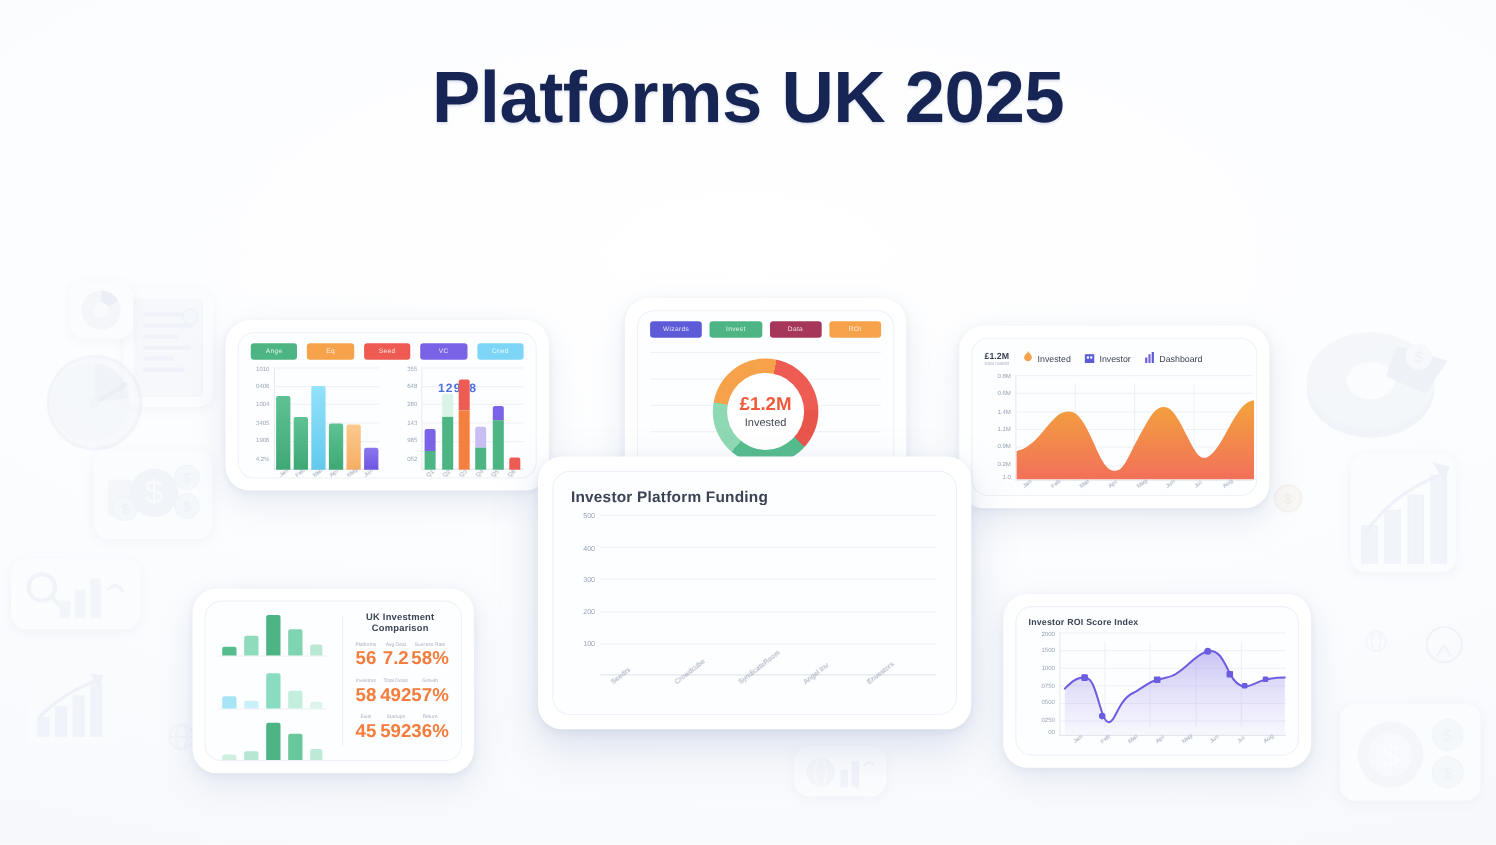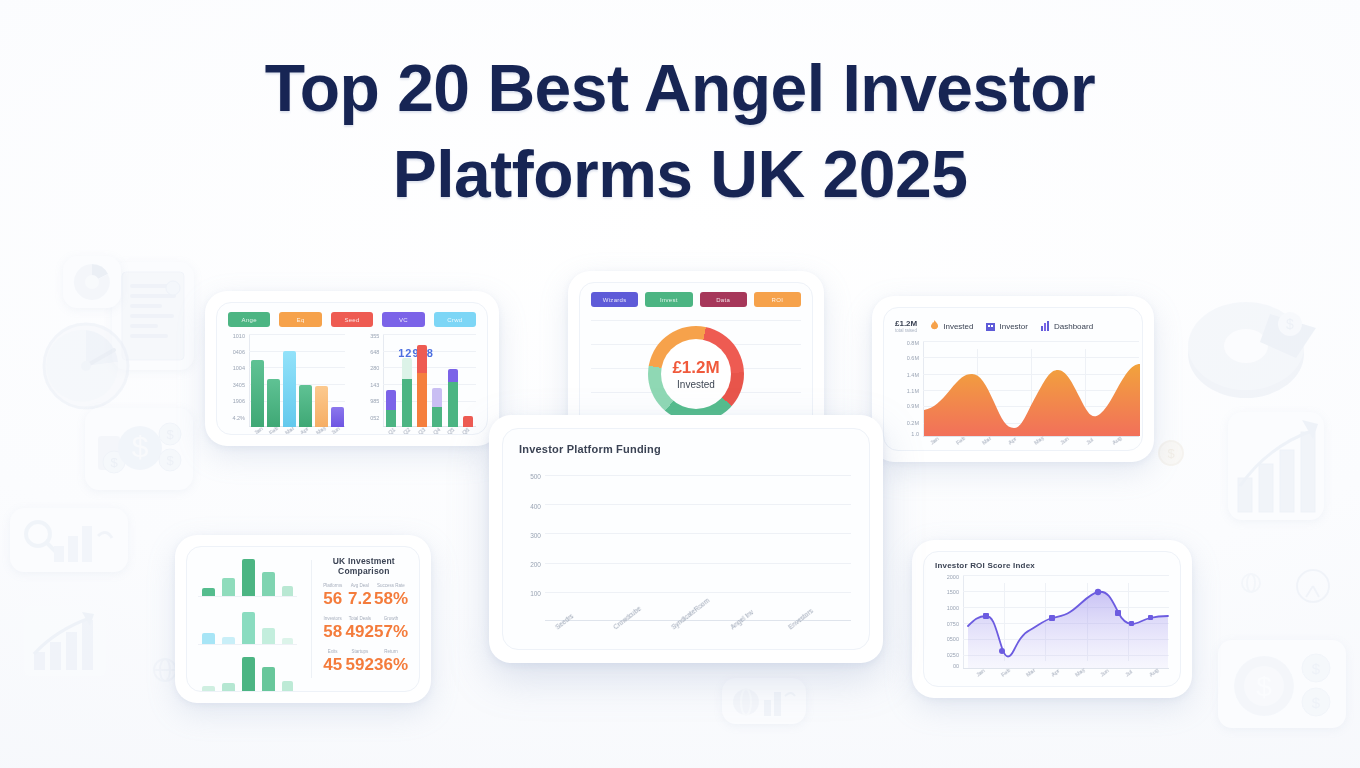--- a/index.html
+++ b/index.html
@@ -90,21 +90,20 @@
 
   .minibars{display:flex;align-items:flex-end;justify-content:space-around;}
   .vline{position:absolute;top:8px;bottom:8px;width:1px;background:#eef1f6;}
 </style>
 </head>
 <body>
 
 <div id="stage">
 
   <div class="heading">
-    <span class="ln">Top 20 Best Angel Investor</span>
     <span class="ln">Platforms UK 2025</span>
   </div>
 
   <div class="decoplate" style="left:112px;top:262px;width:82px;height:108px;"></div>
   <div class="deco" style="left:118px;top:268px;">
     <svg width="70" height="96" viewBox="0 0 70 96">
       <rect x="4" y="4" width="62" height="88" rx="4" fill="#f2f5fa" stroke="#e9eef6"></rect>
       <g fill="#e4eaf3">
         <rect x="12" y="16" width="40" height="4" rx="2"></rect>
           <rect x="12" y="26" width="46" height="4" rx="2"></rect>
@@ -612,21 +611,21 @@
           <span class="xtick" style="left:90%">Aug</span>
         </div>
       </div>
     </div>
   </div>
 
   <div class="card" style="left:489px;top:415px;width:394px;height:248px;z-index:5;
               box-shadow:0 16px 40px rgba(130,150,190,.26),0 3px 8px rgba(130,150,190,.14);">
     <div class="frame" style="inset:13px;border-radius:16px;">
       <div class="pad" style="inset:14px 18px 12px 16px;">
-        <div class="cardtitle" style="font-size:11px;margin-bottom:20px;">Investor Platform Funding</div>
+        <div class="cardtitle" style="font-size:14px;margin-bottom:9px;">Investor Platform Funding</div>
 
         <div class="plot" style="margin-left:26px;width:306px;height:146px;">
           <div class="axisB"></div>
           <div class="gridline" style="top:0%"></div>
             <div class="gridline" style="top:20%"></div>
           <div class="gridline" style="top:40%"></div>
             <div class="gridline" style="top:60%"></div>
           <div class="gridline" style="top:80%"></div>
           <span class="ytick" style="top:1%;font-size:6.5px;">500</span>
           <span class="ytick" style="top:21%;font-size:6.5px;">400</span>

